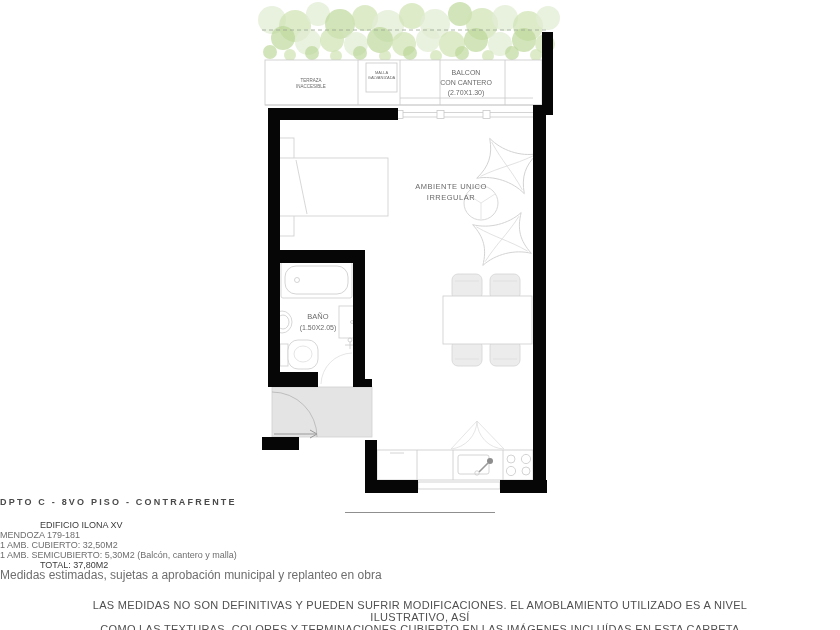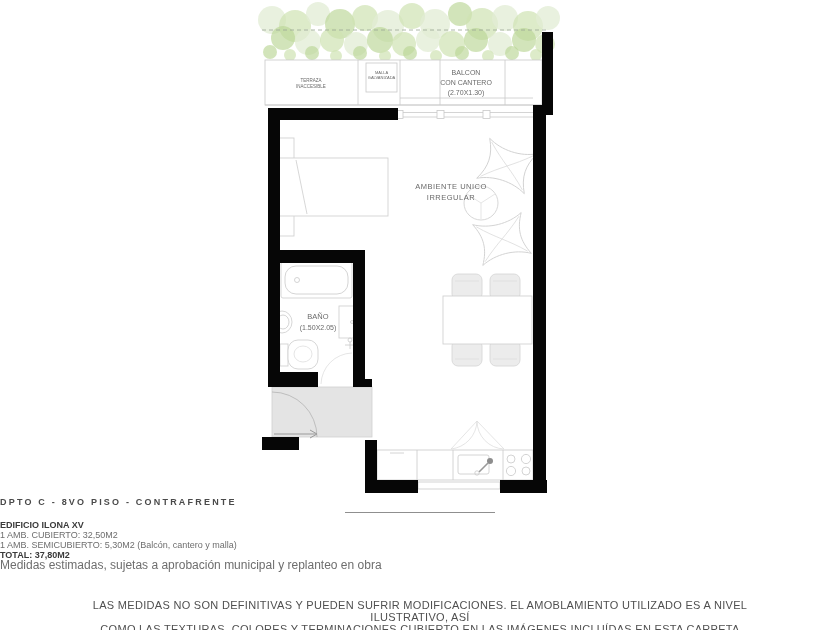--- a/index.html
+++ b/index.html
@@ -13,21 +13,21 @@
   .wall{fill:#060606;}
   .thin{stroke:#c9c9c9;stroke-width:.8;fill:none;}
   .thinf{stroke:#c9c9c9;stroke-width:.8;fill:#ffffff;}
   .furn{stroke:#d2d2d2;stroke-width:.9;fill:#ffffff;}
   .furng{stroke:#d8d8d8;stroke-width:.9;fill:#ececec;}
   .faint{stroke:#dedede;stroke-width:.8;fill:none;}
   .caption{position:absolute;left:0;top:497px;width:840px;text-align:left;color:#4c4c4c;}
   .cap-title{font-size:9px;font-weight:600;letter-spacing:2.2px;color:#4a4a4a;}
   .cap-rule{width:150px;border-top:1px solid #8f8f8f;margin:5px auto 7px auto;}
   .cap-info{font-size:9px;line-height:10px;color:#6e6e6e;}
-  .cap-info .b{font-weight:bold;color:#3a3a3a;}
+  .cap-info .b{font-weight:normal;color:#3a3a3a;padding-left:40px;}
   .cap-note{font-size:12px;color:#6e6e6e;margin-top:0px;line-height:10px;}
   .disclaimer{position:absolute;left:70px;top:599px;width:700px;text-align:center;
               font-size:11px;line-height:12px;letter-spacing:.3px;color:#4f4f4f;font-weight:500;}
 </style>
 </head>
 <body>
 
 <div id="stage">
 
   <svg id="plan-svg" width="307" height="500" viewBox="253 0 307 500" xmlns="http://www.w3.org/2000/svg">
@@ -215,20 +215,21 @@
       <text x="318" y="319" font-size="7.5" text-anchor="middle" paint-order="stroke" stroke="#ffffff" stroke-width="2">BAÑO</text>
       <text x="318" y="330" font-size="7" text-anchor="middle" paint-order="stroke" stroke="#ffffff" stroke-width="2">(1.50X2.05)</text>
     </g>
   </svg>
 
   <div class="caption">
     <div class="cap-title">DPTO C - 8VO PISO - CONTRAFRENTE</div>
     <div class="cap-rule"></div>
     <div class="cap-info">
       <div class="b">EDIFICIO ILONA XV</div>
+      <div>MENDOZA 179-181</div>
       <div>1 AMB. CUBIERTO: 32,50M2</div>
       <div>1 AMB. SEMICUBIERTO: 5,30M2 (Balcón, cantero y malla)</div>
       <div class="b">TOTAL: 37,80M2</div>
       <div class="cap-note">Medidas estimadas, sujetas a aprobación municipal y replanteo en obra</div>
     </div>
   </div>
 
   <div class="disclaimer">
     <div>LAS MEDIDAS NO SON DEFINITIVAS Y PUEDEN SUFRIR MODIFICACIONES. EL AMOBLAMIENTO UTILIZADO ES A NIVEL ILUSTRATIVO, ASÍ</div>
     <div>COMO LAS TEXTURAS, COLORES Y TERMINACIONES CUBIERTO EN LAS IMÁGENES INCLUÍDAS EN ESTA CARPETA</div>

